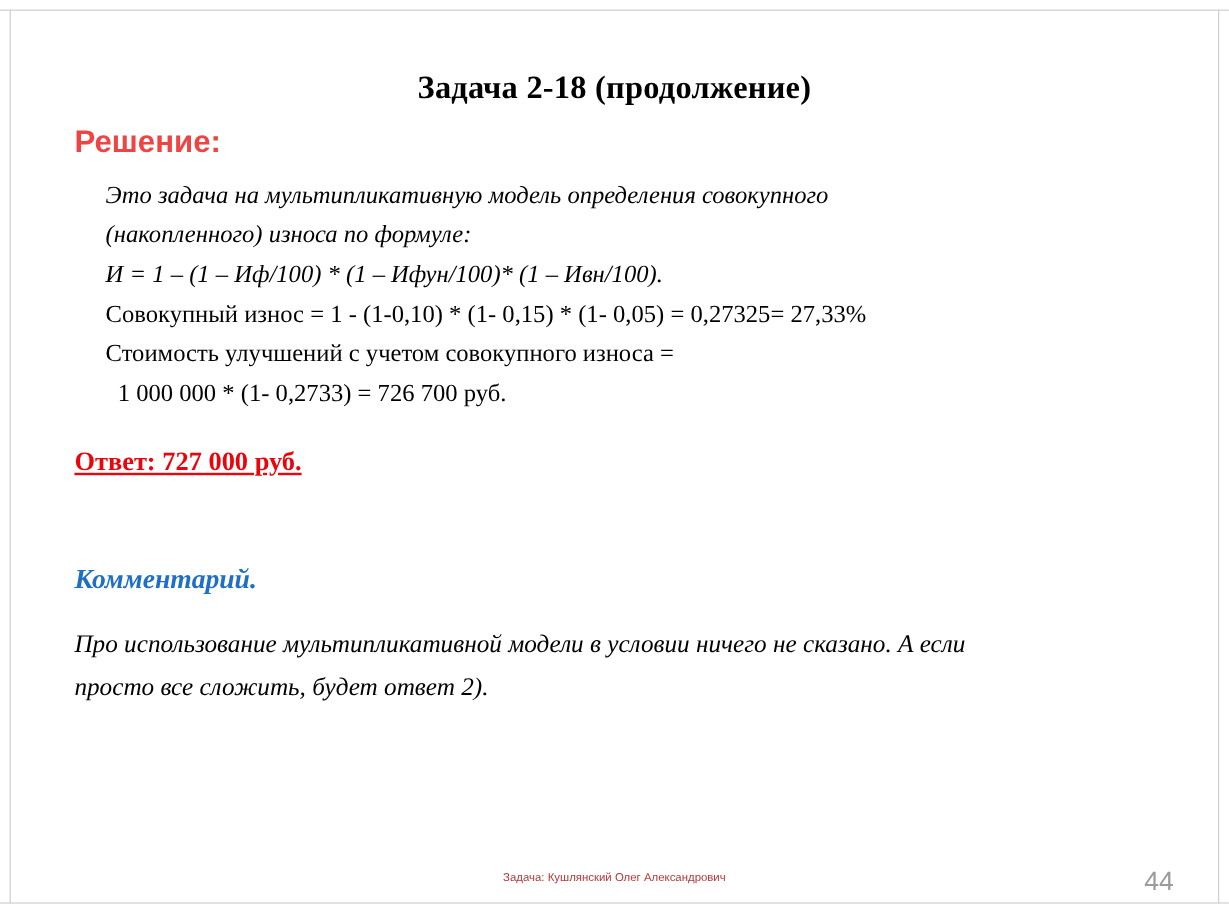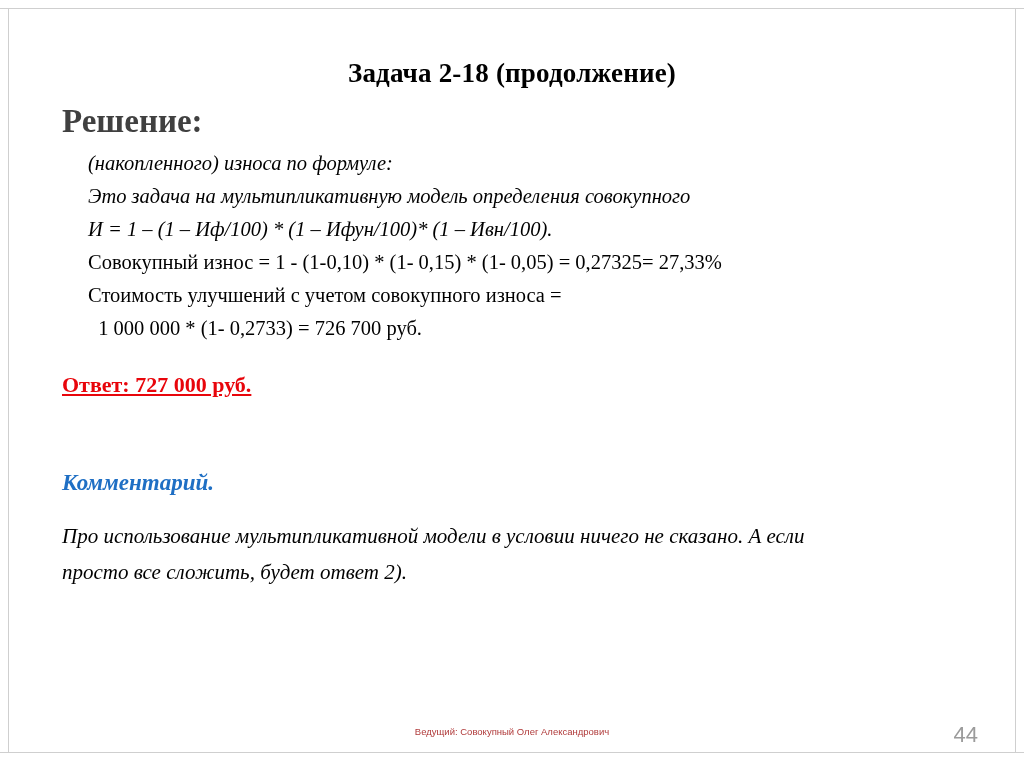--- a/index.html
+++ b/index.html
@@ -44,24 +44,24 @@
     font-weight: bold;
     font-size: 27px;
     color: #000000;
     letter-spacing: 0.2px;
   }
 
   .heading-red {
     position: absolute;
     left: 62px;
     top: 103px;
-    font-family: Liberation Serif, serif;
+    font-family: Liberation Sans, sans-serif;
     font-weight: bold;
-    font-size: 33px;
-    color: #404040;
+    font-size: 26px;
+    color: #ef4444;
   }
 
   .body-block {
     position: absolute;
     left: 88px;
     top: 147px;
     width: 880px;
   }
   .line {
     font-family: "Liberation Serif", serif;
@@ -141,33 +141,33 @@
   <div class="frame-line frame-top"></div>
   <div class="frame-line frame-bottom"></div>
   <div class="frame-line frame-left"></div>
   <div class="frame-line frame-right"></div>
 
   <div class="title">Задача 2-18 (продолжение)</div>
 
   <div class="heading-red">Решение:</div>
 
   <div class="body-block">
+    <div class="line italic">Это задача на мультипликативную модель определения совокупного</div>
     <div class="line italic">(накопленного) износа по формуле:</div>
-    <div class="line italic">Это задача на мультипликативную модель определения совокупного</div>
     <div class="line italic">И = 1 – (1 – Иф/100) * (1 – Ифун/100)* (1 – Ивн/100).</div>
     <div class="line">Совокупный износ = 1 - (1-0,10) * (1- 0,15) * (1- 0,05) = 0,27325= 27,33%</div>
     <div class="line">Стоимость улучшений с учетом совокупного износа =</div>
     <div class="line indent"> 1 000 000 * (1- 0,2733) = 726 700 руб.</div>
   </div>
 
   <div class="answer">Ответ: 727 000 руб.</div>
 
   <div class="comment-heading">Комментарий.</div>
 
   <div class="comment-block">
     <div class="comment-line">Про использование мультипликативной модели в условии ничего не сказано. А если</div>
     <div class="comment-line">просто все сложить, будет ответ 2).</div>
   </div>
 
-  <div class="footer-author">Ведущий: Совокупный Олег Александрович</div>
+  <div class="footer-author">Задача: Кушлянский Олег Александрович</div>
   <div class="page-number">44</div>
 
 </div>
 
 </body></html>

